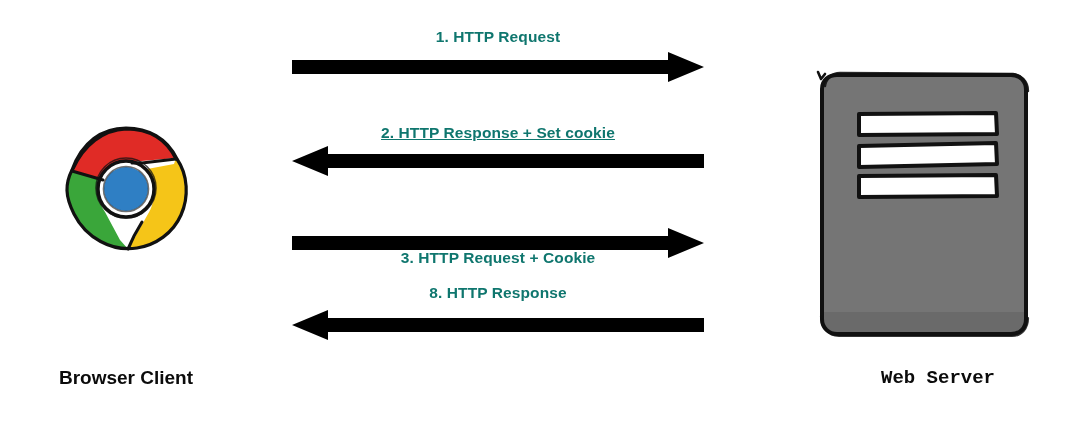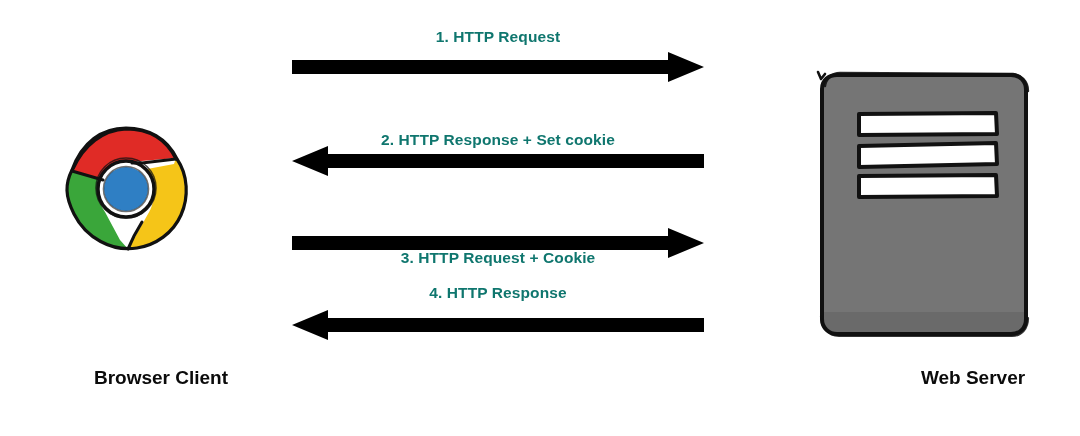--- a/index.html
+++ b/index.html
@@ -65,33 +65,33 @@
   }
   .arrow-wrap svg { display: block; }
 
   
   .end-label {
     position: absolute;
     font-size: 19px;
     font-weight: bold;
     color: #0b0b0b;
     white-space: nowrap;
-    margin-left: 35px;
   }
   .end-label.client-label {
     left: 0px;
     top: 367px;
     width: 252px;
     text-align: center;
   }
   .end-label.server-label {
     left: 820px;
     top: 367px;
     width: 236px;
     text-align: center;
+    font-family: Liberation Mono, monospace;
   }
 </style>
 </head>
 <body>
 
 <div id="canvas">
 
   <div class="client-node">
     <svg width="140" height="140" viewBox="0 0 140 140">
 
@@ -159,39 +159,39 @@
   <div class="message" style="top:28px;">
     <div class="message-label" style="top:0;">1. HTTP Request</div>
     <div class="arrow-wrap" style="top:24px;">
       <svg width="420" height="30" viewBox="0 0 420 30">
         <path d="M4 8 L380 8 L380 0 L416 15 L380 30 L380 22 L4 22 Z" fill="#000000"></path>
       </svg>
     </div>
   </div>
 
   <div class="message" style="top:120px;">
-    <div class="message-label" style="top:11px;">2. HTTP Response + Set cookie</div>
+    <div class="message-label" style="top:4px;text-decoration:underline;">2. HTTP Response + Set cookie</div>
     <div class="arrow-wrap" style="top:26px;">
       <svg width="420" height="30" viewBox="0 0 420 30">
         <path d="M416 8 L40 8 L40 0 L4 15 L40 30 L40 22 L416 22 Z" fill="#000000"></path>
       </svg>
     </div>
   </div>
 
   <div class="message" style="top:202px;">
     <div class="message-label" style="top:0;margin-top:47px;">3. HTTP Request + Cookie</div>
     <div class="arrow-wrap" style="top:26px;">
       <svg width="420" height="30" viewBox="0 0 420 30">
         <path d="M4 8 L380 8 L380 0 L416 15 L380 30 L380 22 L4 22 Z" fill="#000000"></path>
       </svg>
     </div>
   </div>
 
   <div class="message" style="top:284px;">
-    <div class="message-label" style="top:0;">4. HTTP Response</div>
+    <div class="message-label" style="top:0;">8. HTTP Response</div>
     <div class="arrow-wrap" style="top:26px;">
       <svg width="420" height="30" viewBox="0 0 420 30">
         <path d="M416 8 L40 8 L40 0 L4 15 L40 30 L40 22 L416 22 Z" fill="#000000"></path>
       </svg>
     </div>
   </div>
 
 </div>
 
 </body></html>

